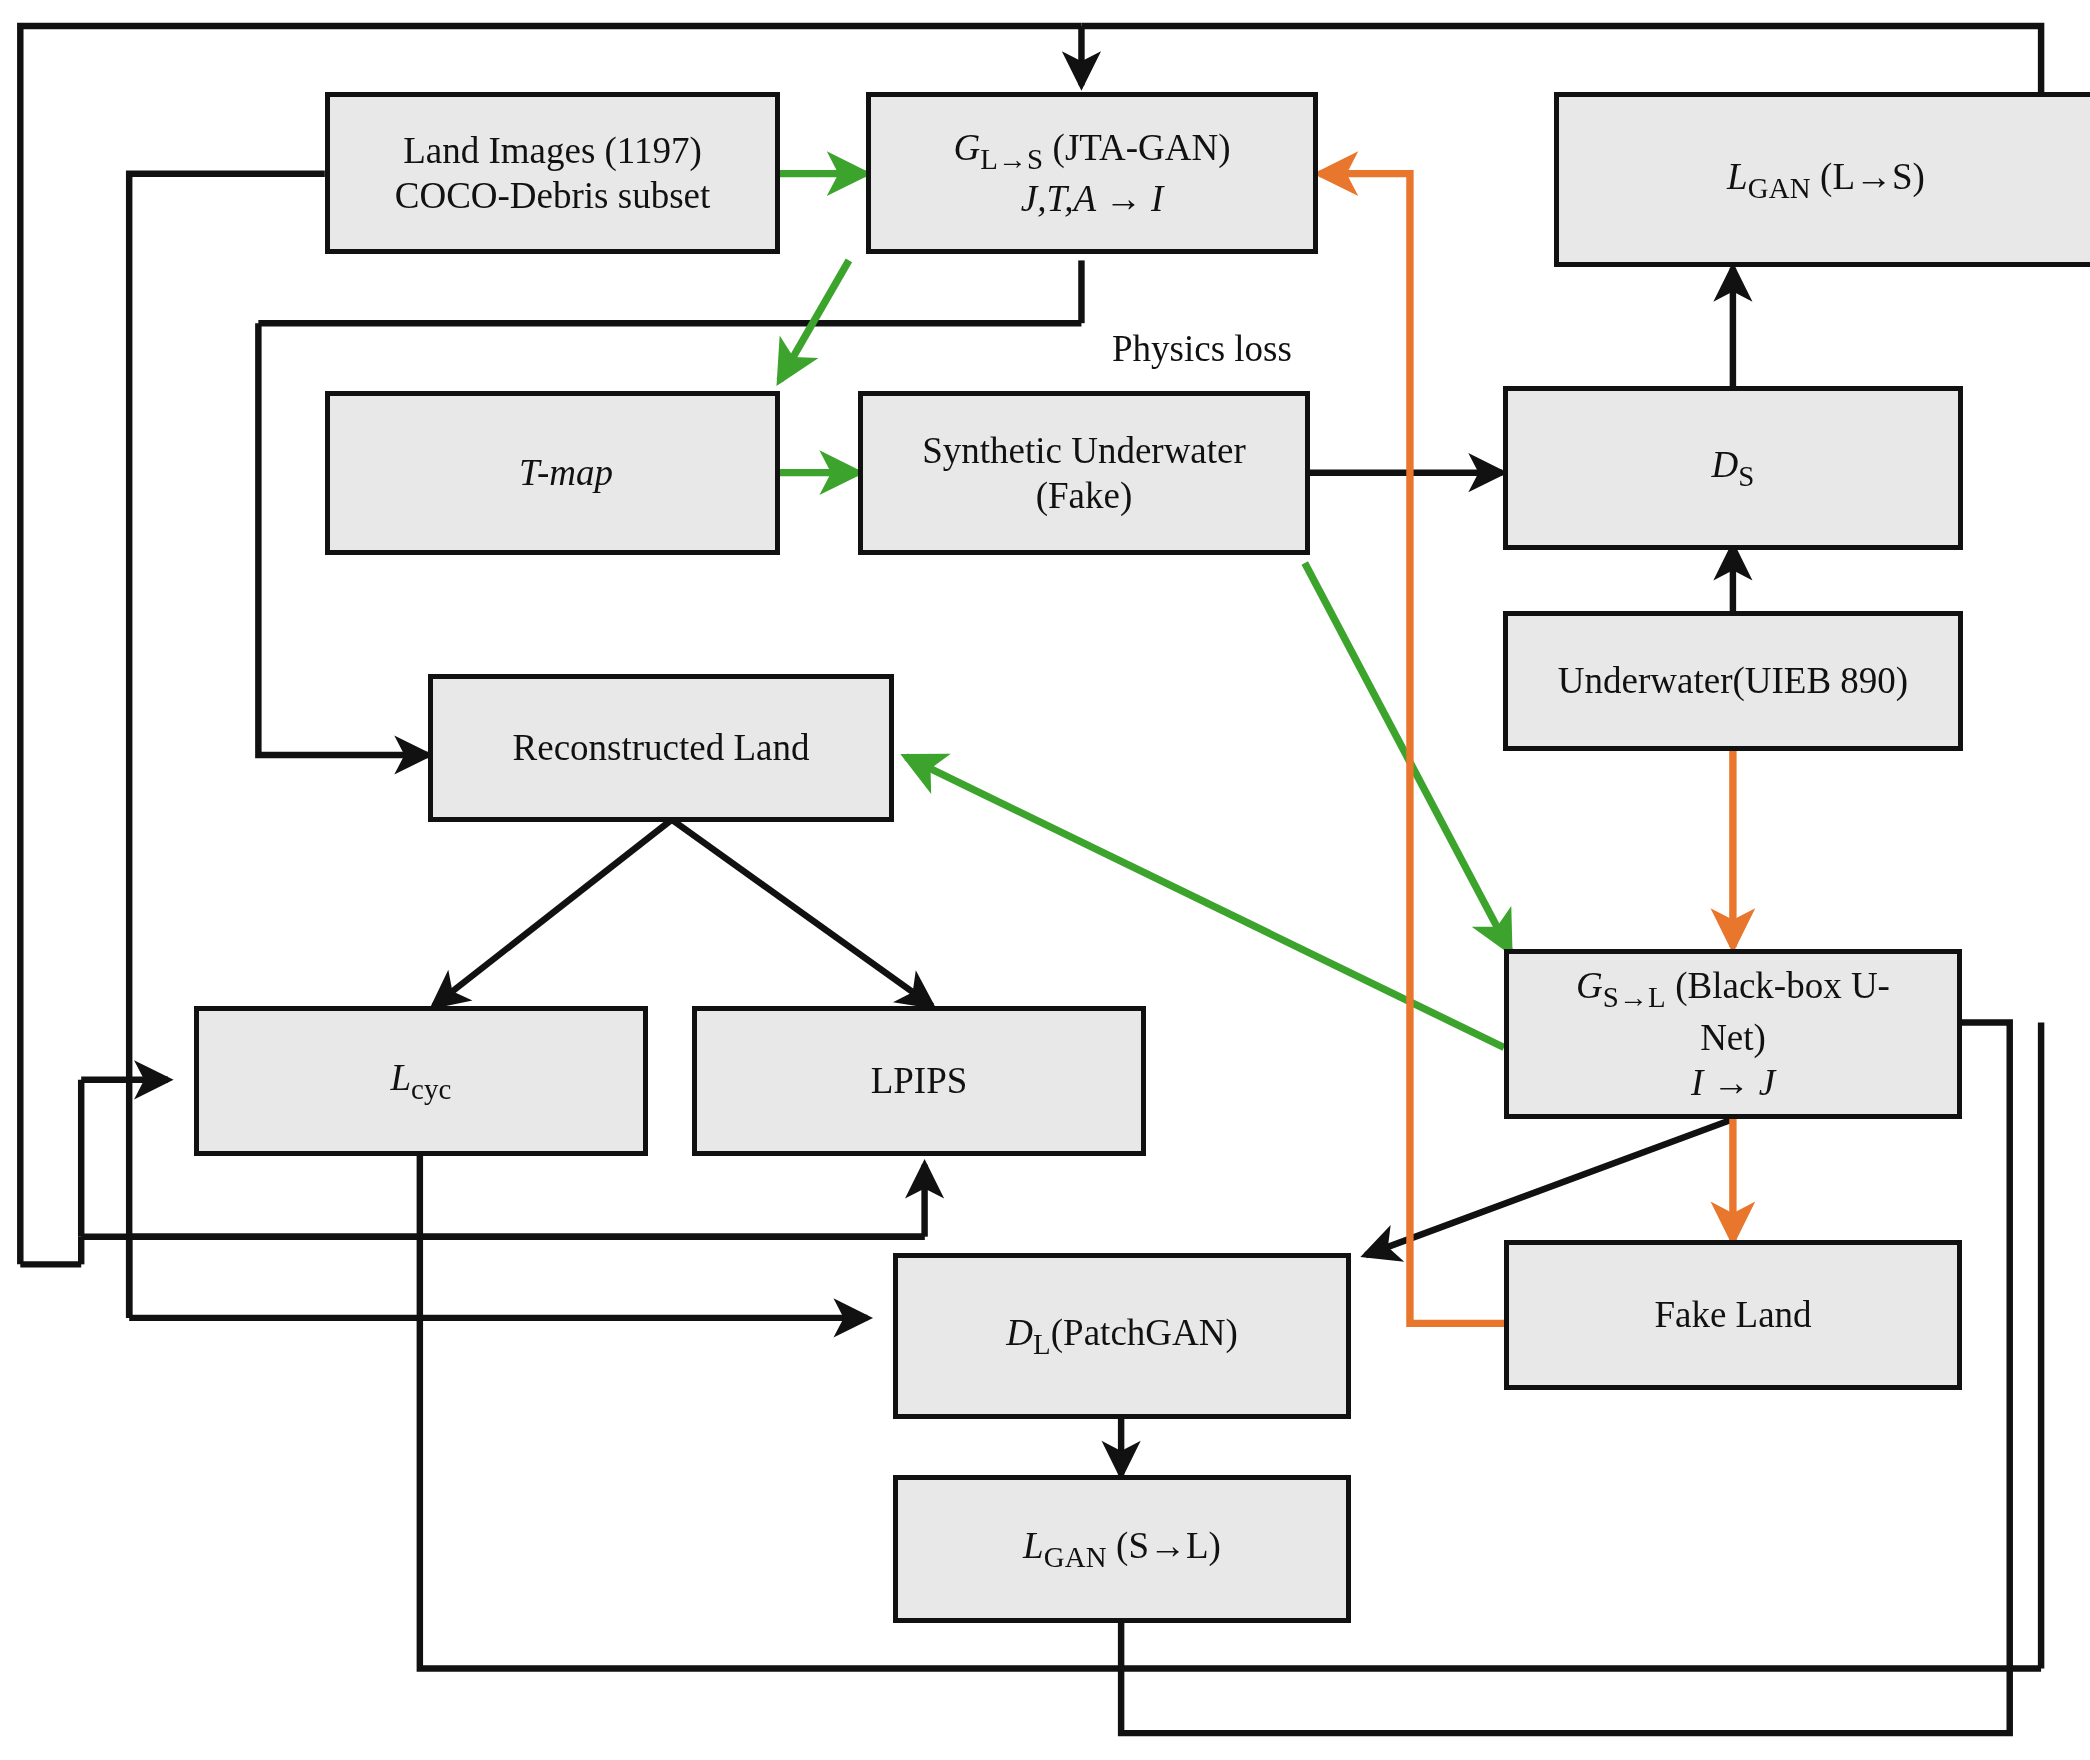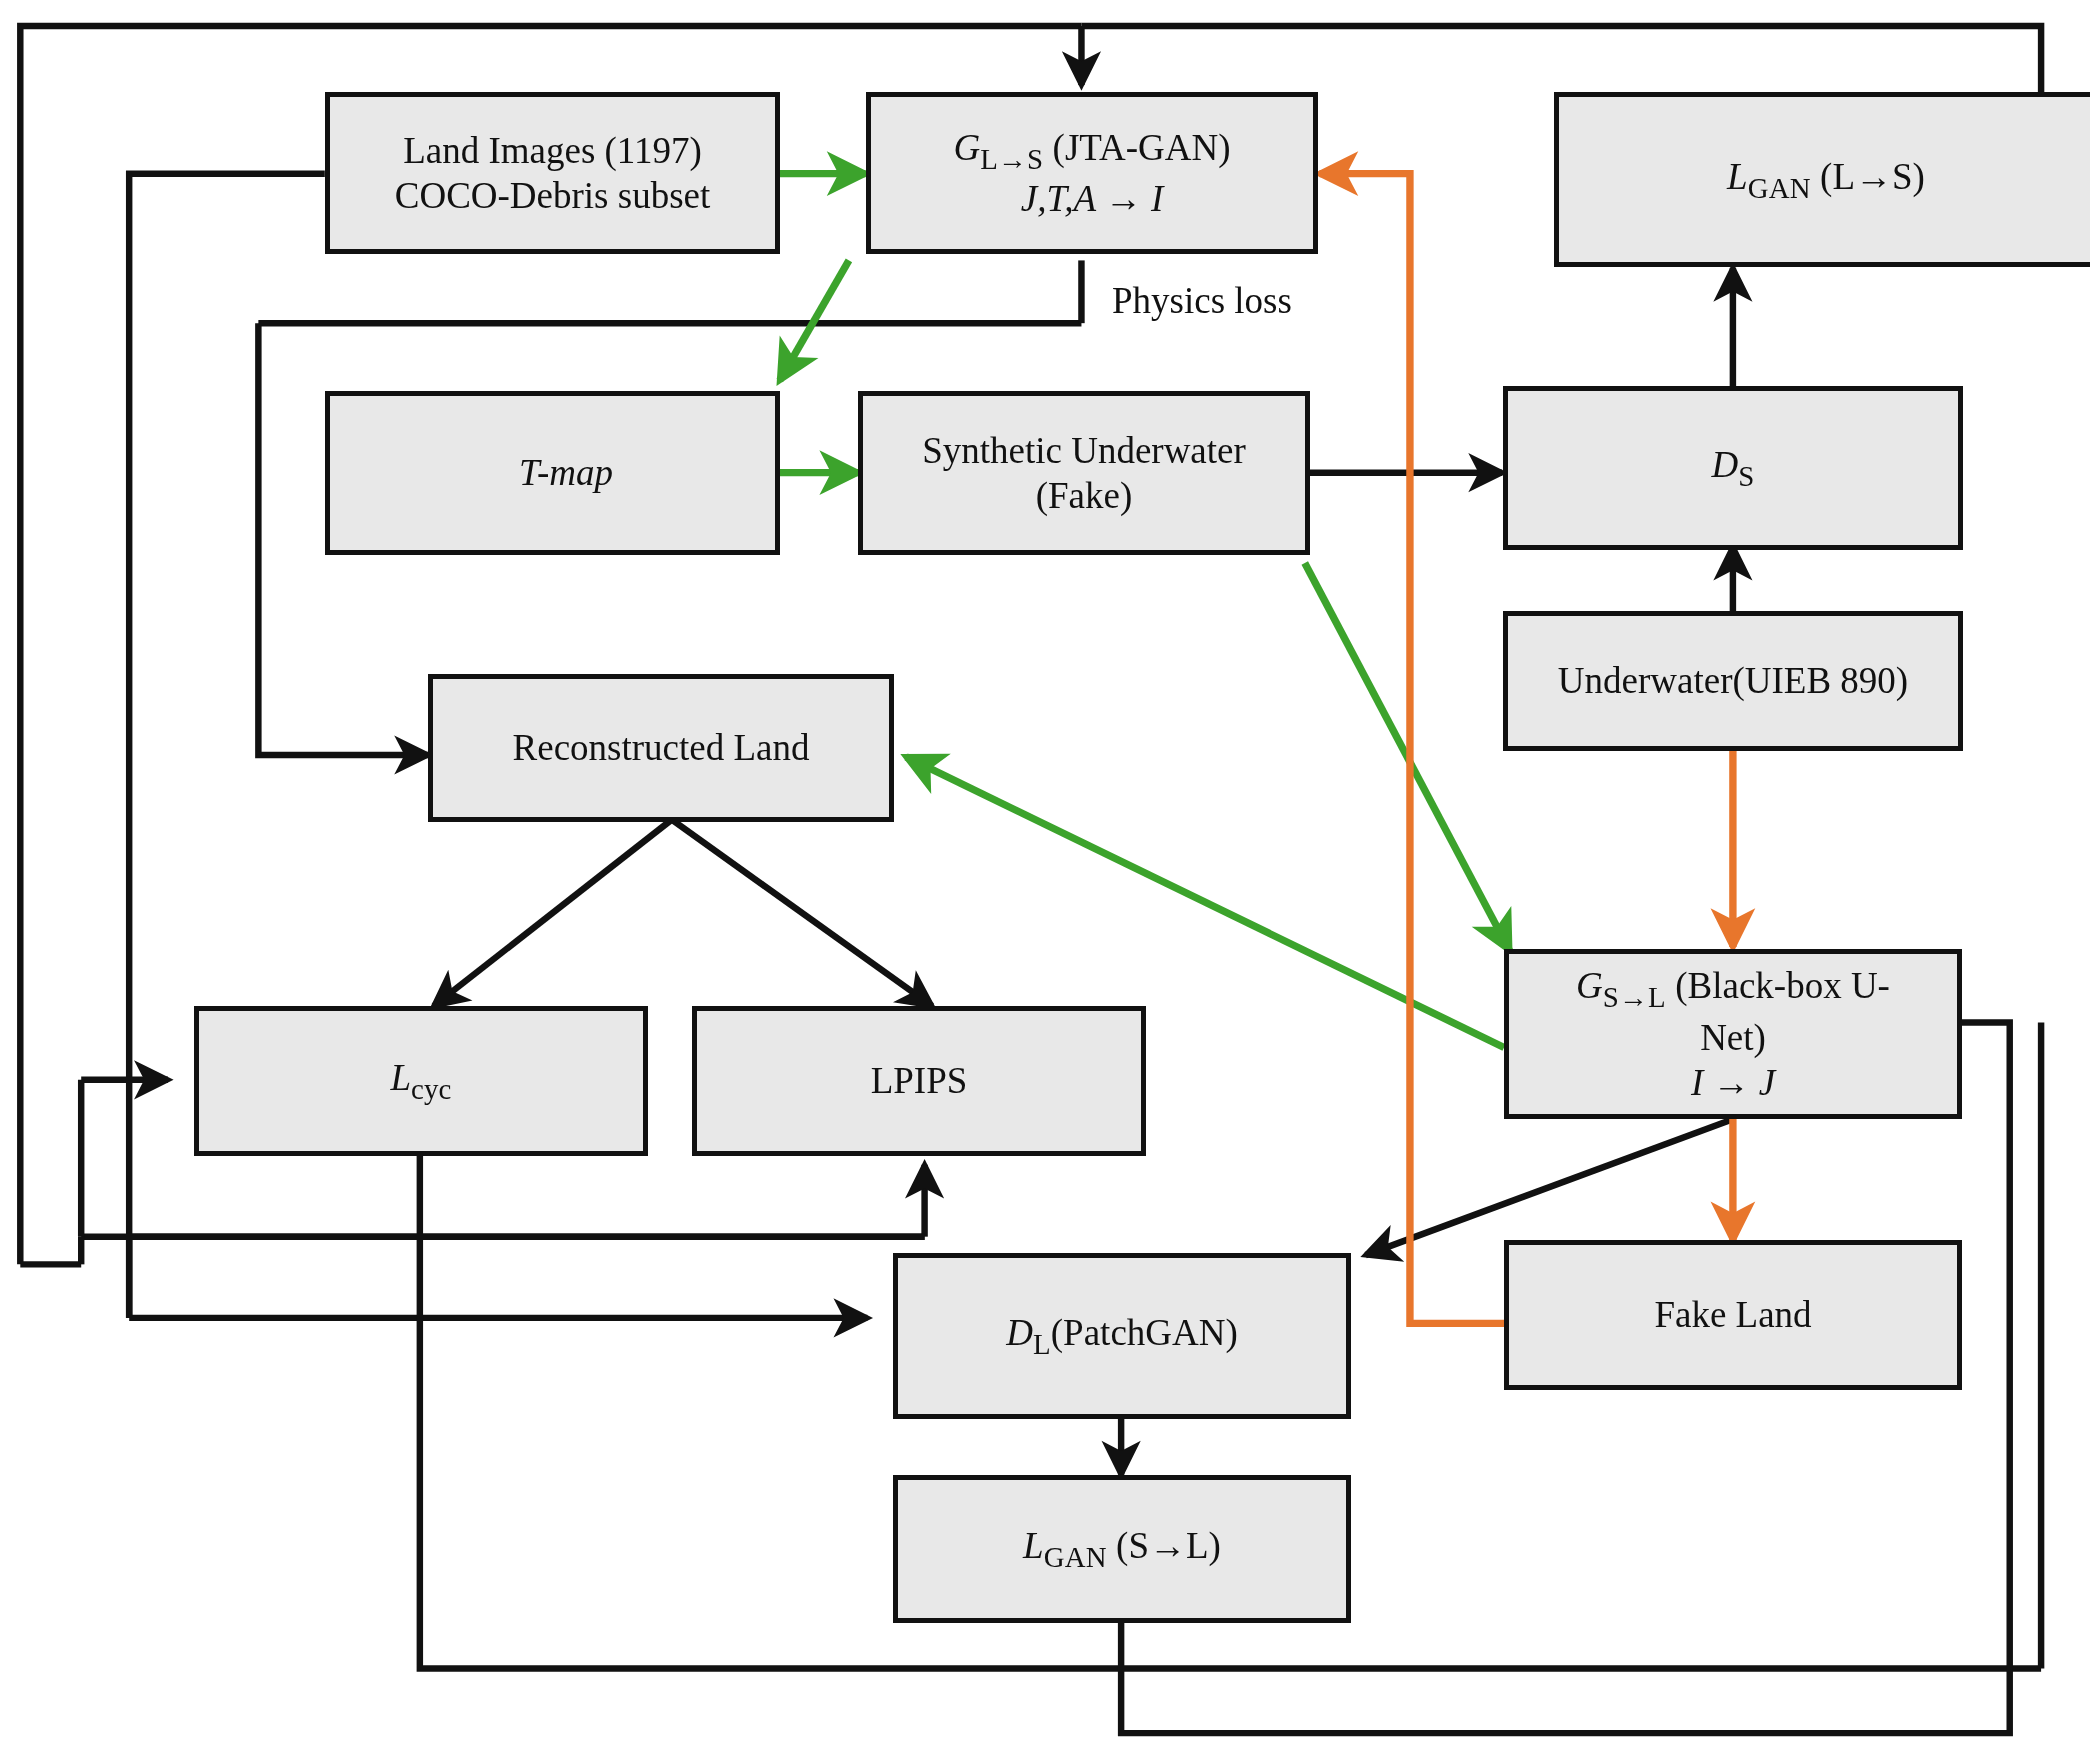--- a/index.html
+++ b/index.html
@@ -23,20 +23,21 @@
   .it{font-style:italic;}
   .sub{font-size:0.70em;vertical-align:-0.30em;letter-spacing:0.2px;}
   .sc{font-size:0.78em;}
   .freelabel{
     position:absolute;
     font-family:"Liberation Serif", serif;
     font-size:37px;
     color:#111111;
     white-space:nowrap;
     z-index:6;
+    margin-top:48px;
   }
 </style>
 </head>
 <body>
 
 <div id="stage">
 
   <svg id="wires" viewBox="0 0 2265 1908" width="2090" height="1761" xmlns="http://www.w3.org/2000/svg">
     <defs>
       <marker id="ahB" viewBox="0 0 12 12" refX="9.5" refY="6" markerWidth="7" markerHeight="7" orient="auto-start-reverse" markerUnits="strokeWidth">

